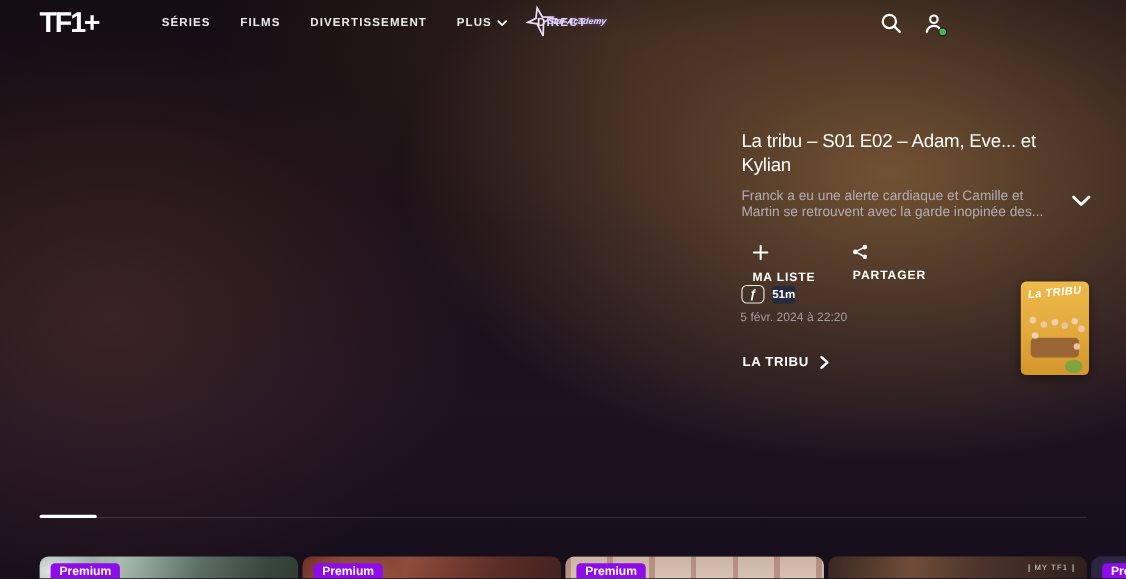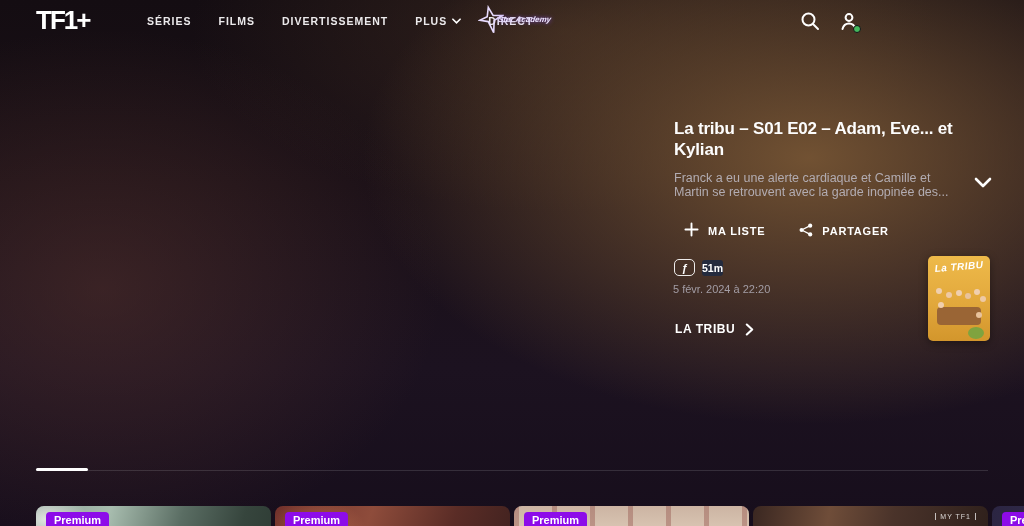--- a/index.html
+++ b/index.html
@@ -41,25 +41,25 @@
   .player { position:absolute; left:36px; top:60px; width:614px; height:345px; background:#0d1625; border-radius:4px; cursor:pointer; }
   .player-error {
     position:absolute; left:50%; top:157px; transform:translateX(-50%);
     white-space:pre-line; text-align:center;
     font-size:9px; font-weight:bold; line-height:13px; color:#fff;
     border:2px solid #2e7be0; border-radius:8px; background:rgba(9,14,27,.55);
     padding:2px 9px; width:max-content;
   }
 
   
-  .title { position:absolute; left:674px; top:118px; width:320px; font-size:17px; font-weight:bold; line-height:21px; letter-spacing:-.2px; white-space:pre-line; color:#fdfdfd; }
+  .title { position:absolute; left:674px; top:118px; width:320px; font-size:17px; font-weight:normal; line-height:21px; letter-spacing:-.2px; white-space:pre-line; color:#fdfdfd; }
   .desc  { position:absolute; left:674px; top:172px; width:292px; font-size:12.5px; line-height:13.5px; color:#b2acb2; white-space:pre-line; }
   .expand-btn { position:absolute; left:974px; top:177px; width:18px; height:18px; cursor:pointer; }
   .actions { position:absolute; left:684px; top:222px; display:flex; gap:34px; }
-  .action-btn { display:flex; align-items:flex-end; gap:9px; background:none; border:none; color:#fff; font-family:inherit; font-size:11px; font-weight:bold; letter-spacing:.8px; cursor:pointer; }
+  .action-btn { display:flex; align-items:flex-start; gap:9px; background:none; border:none; color:#fff; font-family:inherit; font-size:11px; font-weight:bold; letter-spacing:.8px; cursor:pointer;flex-direction:column; }
   .meta-row { position:absolute; left:674px; top:259px; display:flex; align-items:center; gap:7px; }
   .rating-box { width:21px; height:17px; border:1.5px solid rgba(255,255,255,.9); border-radius:5px; display:flex; align-items:center; justify-content:center; font-size:11px; font-style:italic; font-weight:bold; color:#fff; }
   .duration-badge { background:#242b3e; border-radius:3px; padding:2px 0; font-size:10.5px; font-weight:bold; color:#fff; }
   .date { position:absolute; left:673px; top:283px; font-size:11px; color:#a39da5; }
   .show-link { position:absolute; left:675px; top:322px; display:flex; align-items:center; gap:10px; background:none; border:none; color:#fff; font-family:inherit; font-size:12px; font-weight:bold; letter-spacing:.6px; cursor:pointer; }
 
   
   .poster { position:absolute; left:928px; top:256px; width:62px; height:85px; border-radius:5px; overflow:hidden; background:linear-gradient(180deg,#eeba4a 0%,#e2a83c 55%,#d3962c 100%); cursor:pointer; box-shadow:0 2px 8px rgba(0,0,0,.4); }
   .poster-title { position:absolute; top:5px; left:0; width:100%; text-align:center; font-size:10px; font-weight:bold; font-style:italic; color:#fff; transform:rotate(-5deg); letter-spacing:.5px; }
   .poster-couch { position:absolute; bottom:16px; left:9px; width:44px; height:18px; background:#9a6535; border-radius:4px; }

